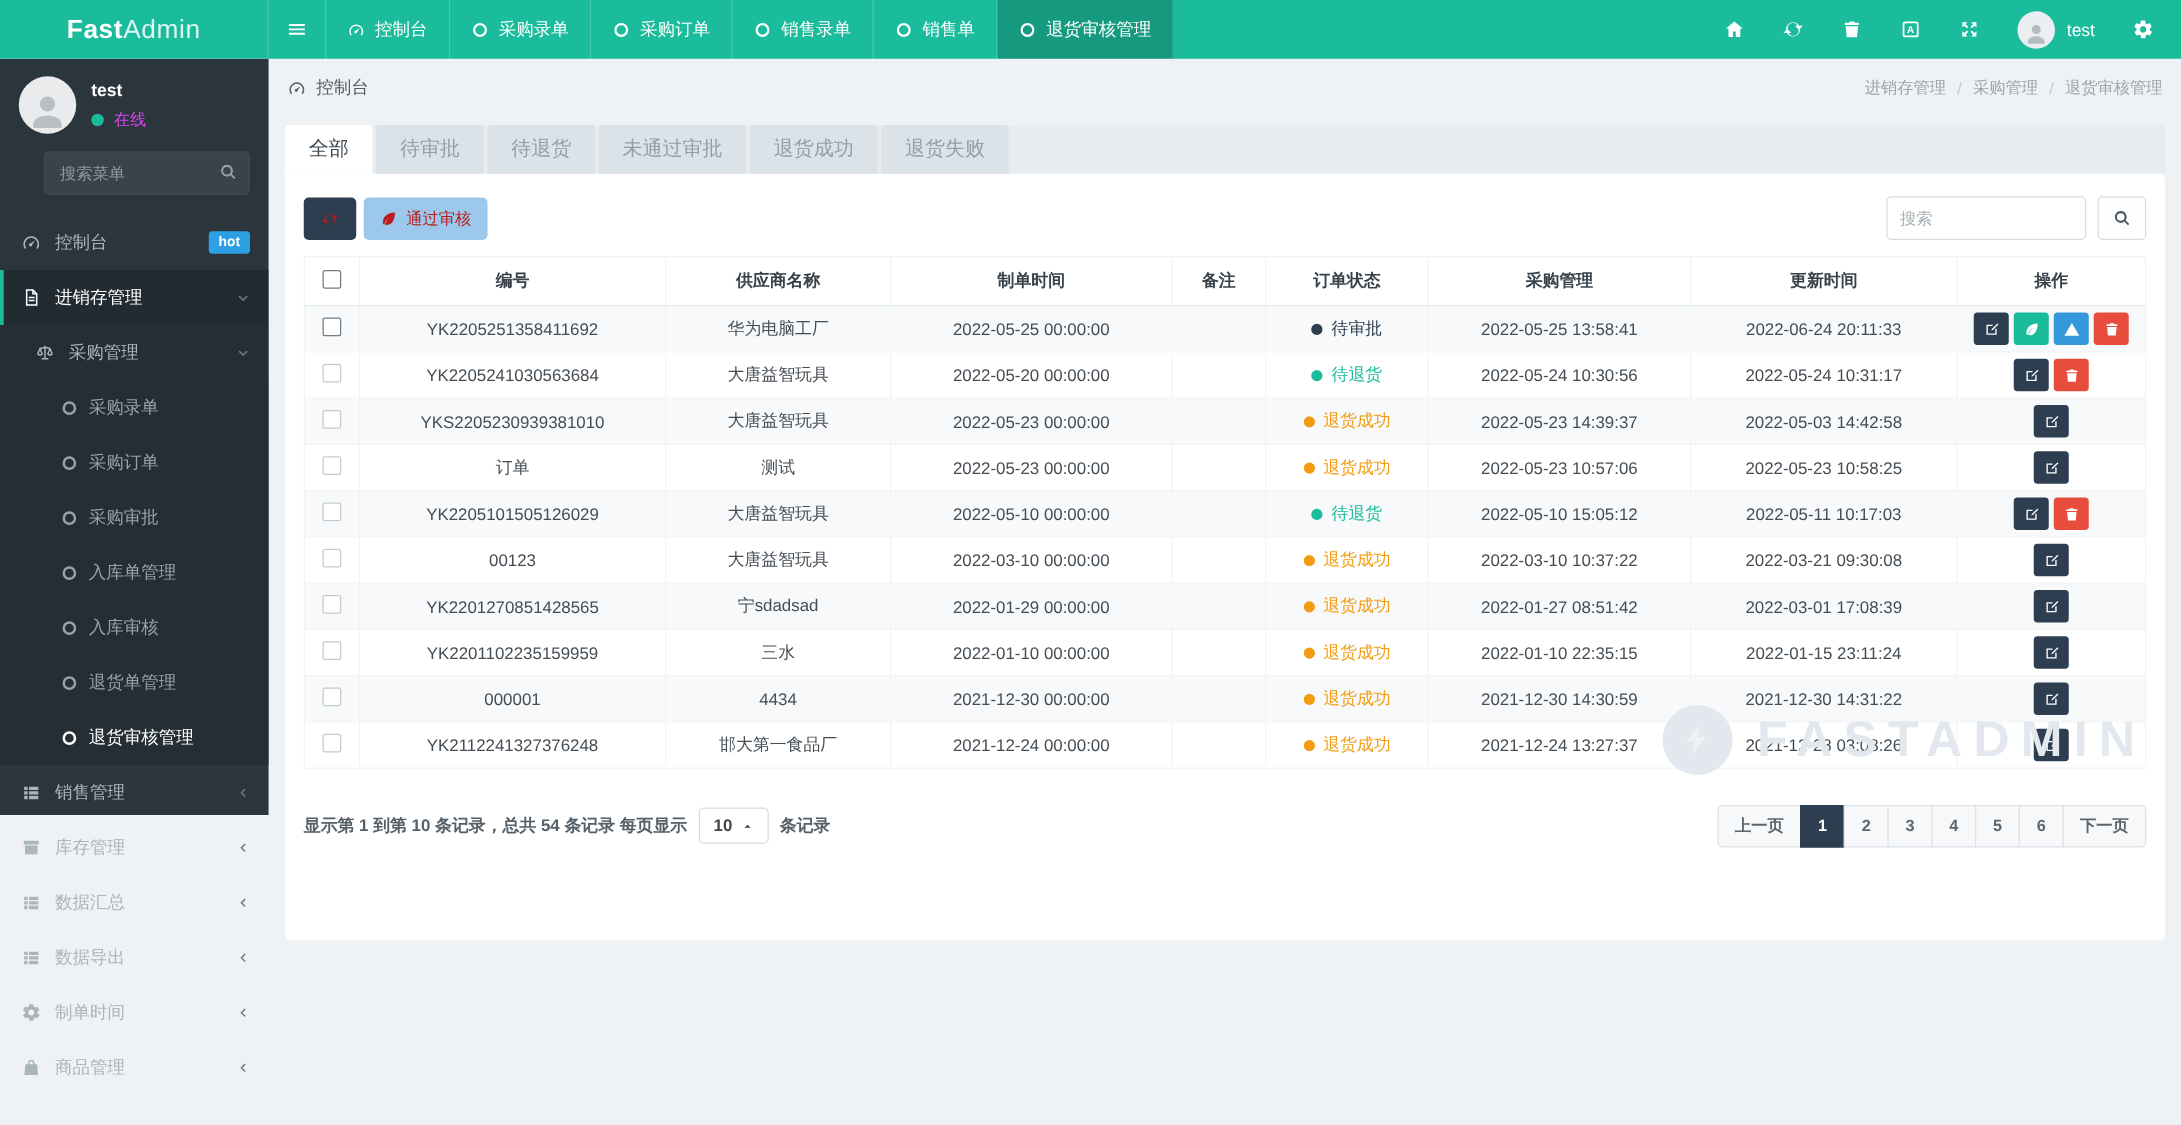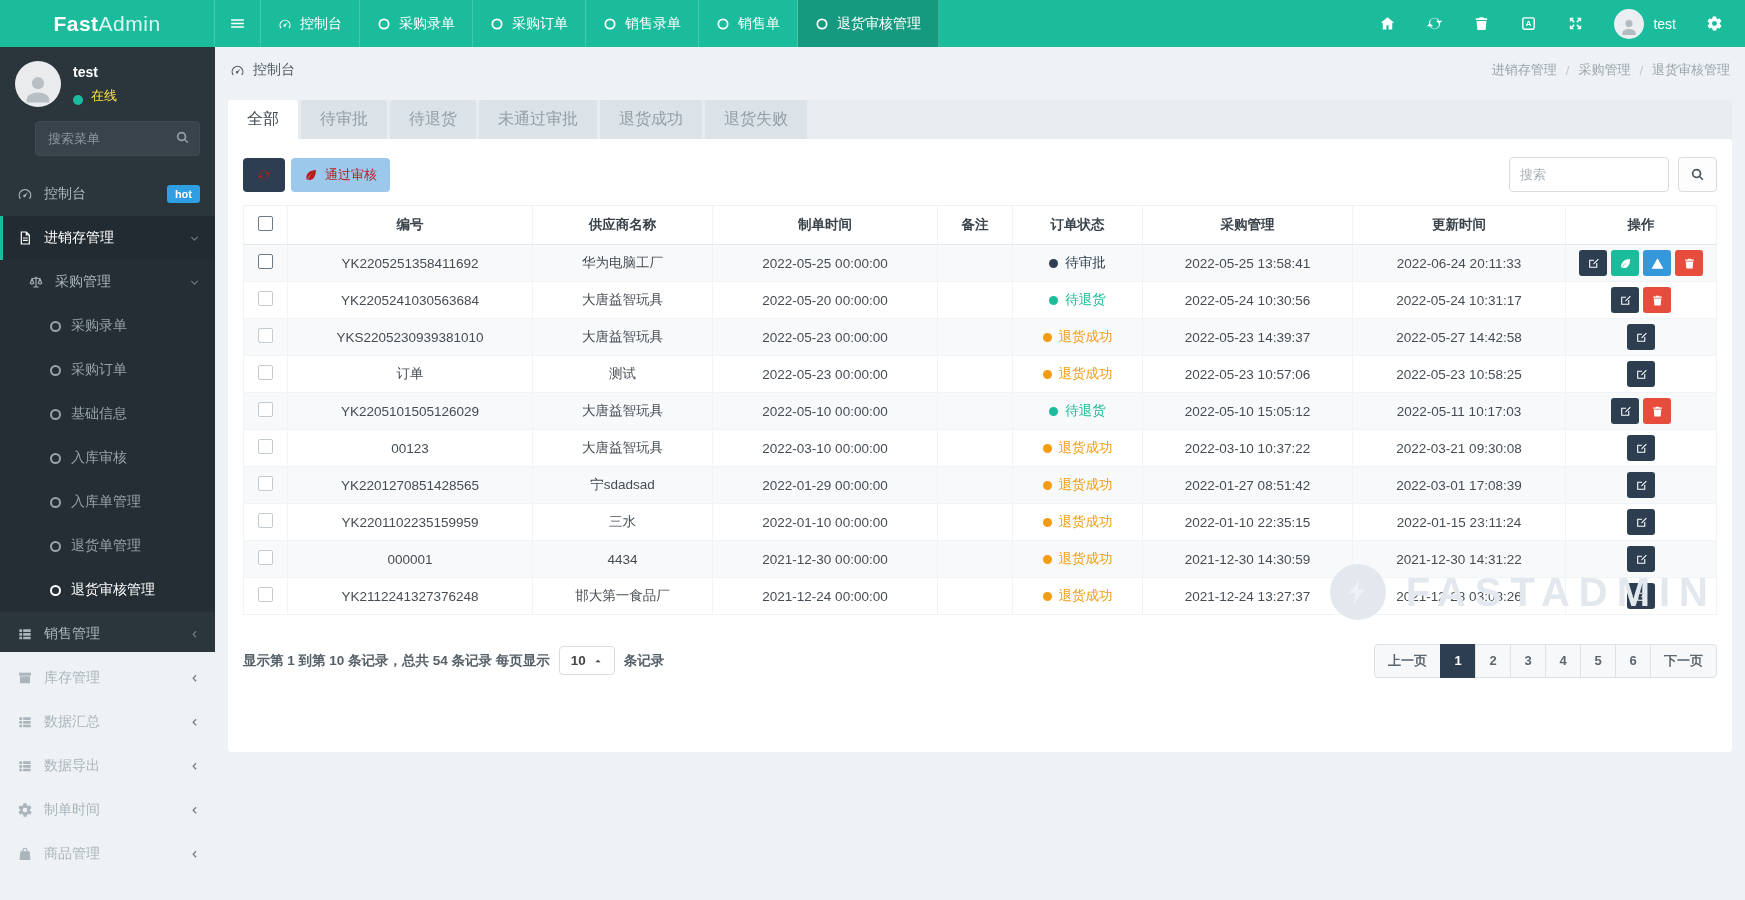--- a/index.html
+++ b/index.html
@@ -34,21 +34,21 @@
   .user-chip .mini-avatar svg { width:20px; height:20px; margin-top:6px; }
   .user-chip .uname { font-size:14px; }
 
   
   .sidebar { position:absolute; top:47px; left:0; bottom:0; width:215px; background:#2a353c; }
   .user-panel { display:flex; align-items:center; gap:12px; padding:14px 15px 8px; }
   .avatar { width:46px; height:46px; border-radius:50%; background:#e9ebed; color:#b9c0c5;
     display:flex; align-items:center; justify-content:center; overflow:hidden; flex:none; }
   .avatar svg { width:34px; height:34px; margin-top:9px; }
   .up-name { color:#fff; font-weight:bold; font-size:14px; margin-bottom:7px; }
-  .up-status { color:#fde047; font-size:13px; display:flex; align-items:flex-end; gap:8px; }
+  .up-status { color:#d946ef; font-size:13px; display:flex; align-items:center; gap:8px; }
   .dot { width:10px; height:10px; border-radius:50%; background:var(--accent,#1abc9c); display:inline-block; }
   .menu-search { margin:6px 15px 16px; position:relative;padding-left:20px; }
   .menu-search input { width:100%; height:35px; background:#38434b; border:1px solid #3f4b53;
     border-radius:4px; color:#dfe4e7; font-size:13px; padding:0 32px 0 12px; outline:none;
     font-family:inherit; }
   .menu-search input::placeholder { color:#8d979e; }
   .menu-search .icon { position:absolute; right:10px; top:9px; color:#97a1a8; }
   .menu-search .icon svg { width:15px; height:15px; }
   .menu, .submenu { list-style:none; margin:0; padding:0; }
   .menu-item { display:flex; align-items:center; gap:10px; height:44px; padding:0 15px;
@@ -332,33 +332,33 @@
                 </li>
                 <li>
                   <div class="menu-item lvl3">
                     <span class="circle-o-sm"></span>
                     <span>采购订单</span>
                   </div>
                 </li>
                 <li>
                   <div class="menu-item lvl3">
                     <span class="circle-o-sm"></span>
-                    <span>基础信息</span>
+                    <span>采购审批</span>
+                  </div>
+                </li>
+                <li>
+                  <div class="menu-item lvl3">
+                    <span class="circle-o-sm"></span>
+                    <span>入库单管理</span>
                   </div>
                 </li>
                 <li>
                   <div class="menu-item lvl3">
                     <span class="circle-o-sm"></span>
                     <span>入库审核</span>
-                  </div>
-                </li>
-                <li>
-                  <div class="menu-item lvl3">
-                    <span class="circle-o-sm"></span>
-                    <span>入库单管理</span>
                   </div>
                 </li>
                 <li>
                   <div class="menu-item lvl3">
                     <span class="circle-o-sm"></span>
                     <span>退货单管理</span>
                   </div>
                 </li>
                 <li>
                   <div class="menu-item lvl3 leaf-active">
@@ -623,21 +623,21 @@
               <td><span class="cb"></span></td>
               <td>YKS2205230939381010</td>
               <td>大唐益智玩具</td>
               <td>2022-05-23 00:00:00</td>
               <td></td>
               <td><span class="status">
                   <span class="dot" style="background: rgb(243, 156, 18);"></span>
                   <span style="color: rgb(243, 156, 18);">退货成功</span>
                 </span></td>
               <td>2022-05-23 14:39:37</td>
-              <td>2022-05-27 14:42:58</td>
+              <td>2022-05-03 14:42:58</td>
               <td><span class="actions">
                   <button class="action-btn" style="background: rgb(44, 62, 80);">
                     <span class="icon">
                       <svg viewBox="0 0 24 24" fill="currentColor">
                         <path d="M4 5h9v2H6v11h11v-7h2v9H4zm16.3-1.7 1.4 1.4-8.3 8.3-2.1.7.7-2.1z"></path>
                       </svg>
                     </span>
                   </button>
                 </span></td>
             </tr>

